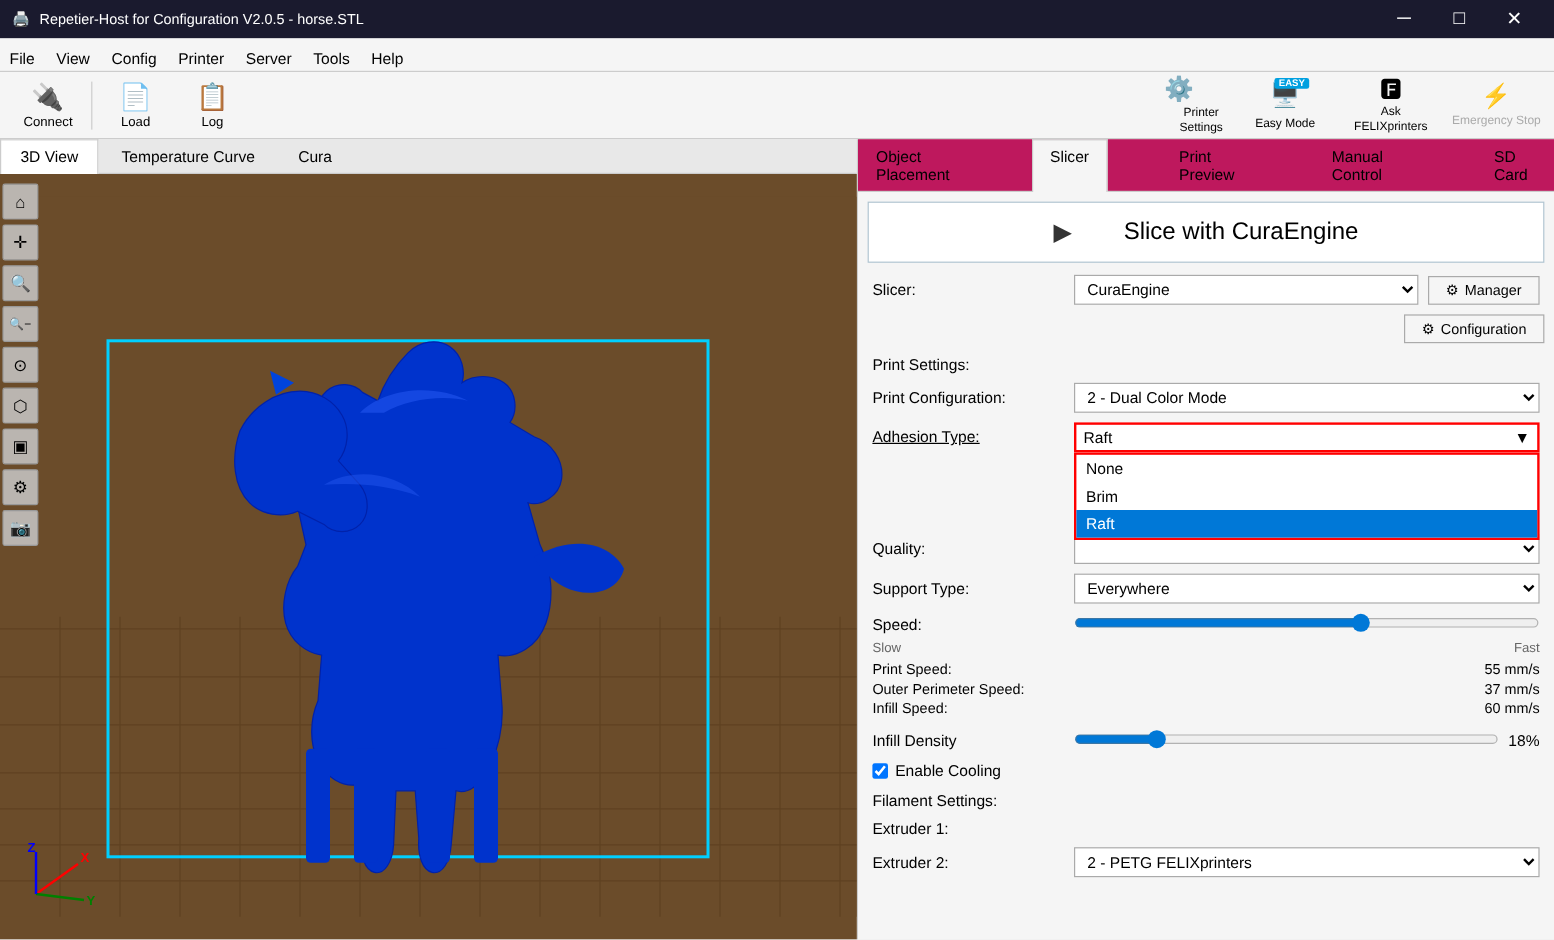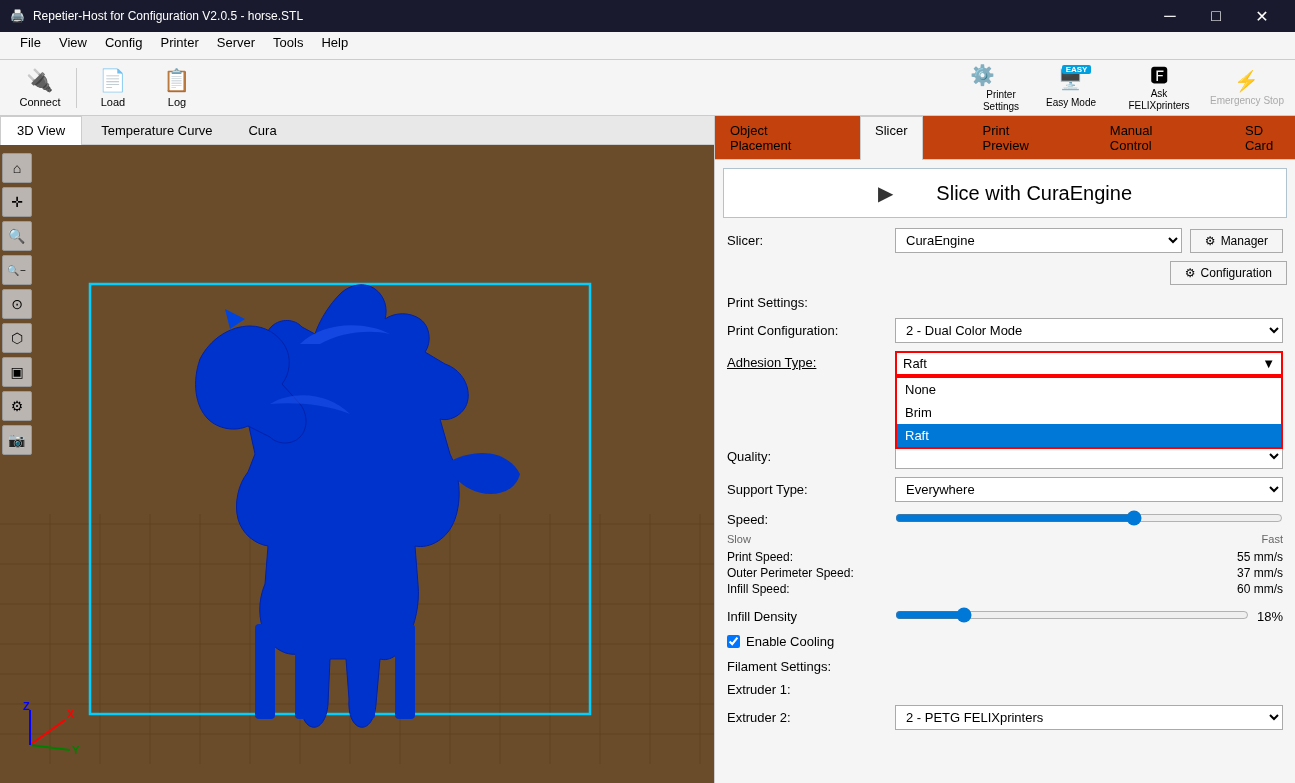--- a/index.html
+++ b/index.html
@@ -22,22 +22,22 @@
       width: 46px; height: 32px; display: flex; align-items: center; justify-content: center;
       font-size: 16px; cursor: pointer;
     }
 
     
     #menu-bar {
       background: #f5f5f5;
       border-bottom: 1px solid #ccc;
       height: 28px;
       display: flex;
-      align-items: flex-start;
-      padding: 0 12px;
+      align-items: flex-end;
+      padding: 0 0;
       gap: 2px;
     }
     #menu-bar span {
       padding: 3px 8px;
       cursor: pointer;
       font-size: 13px;
     }
 
     
     #toolbar {
@@ -118,21 +118,21 @@
     #right-panel {
       flex: 1;
       display: flex;
       flex-direction: column;
       background: #f5f5f5;
       border-left: 1px solid #ccc;
     }
 
     
     #right-tabs {
-      display: flex; background: #c2410c; border-bottom: 1px solid #ccc; gap: 44px;
+      display: flex; background: #be185d; border-bottom: 1px solid #ccc; gap: 44px;
     }
     .right-tab {
       padding: 6px 14px; cursor: pointer; border: 1px solid transparent;
       border-bottom: none; font-size: 13px; margin-right: 1px;
     }
     .right-tab.active {
       background: #f5f5f5; border-color: #ccc; border-bottom-color: #f5f5f5;
       margin-bottom: -1px; z-index: 1;
     }
 

